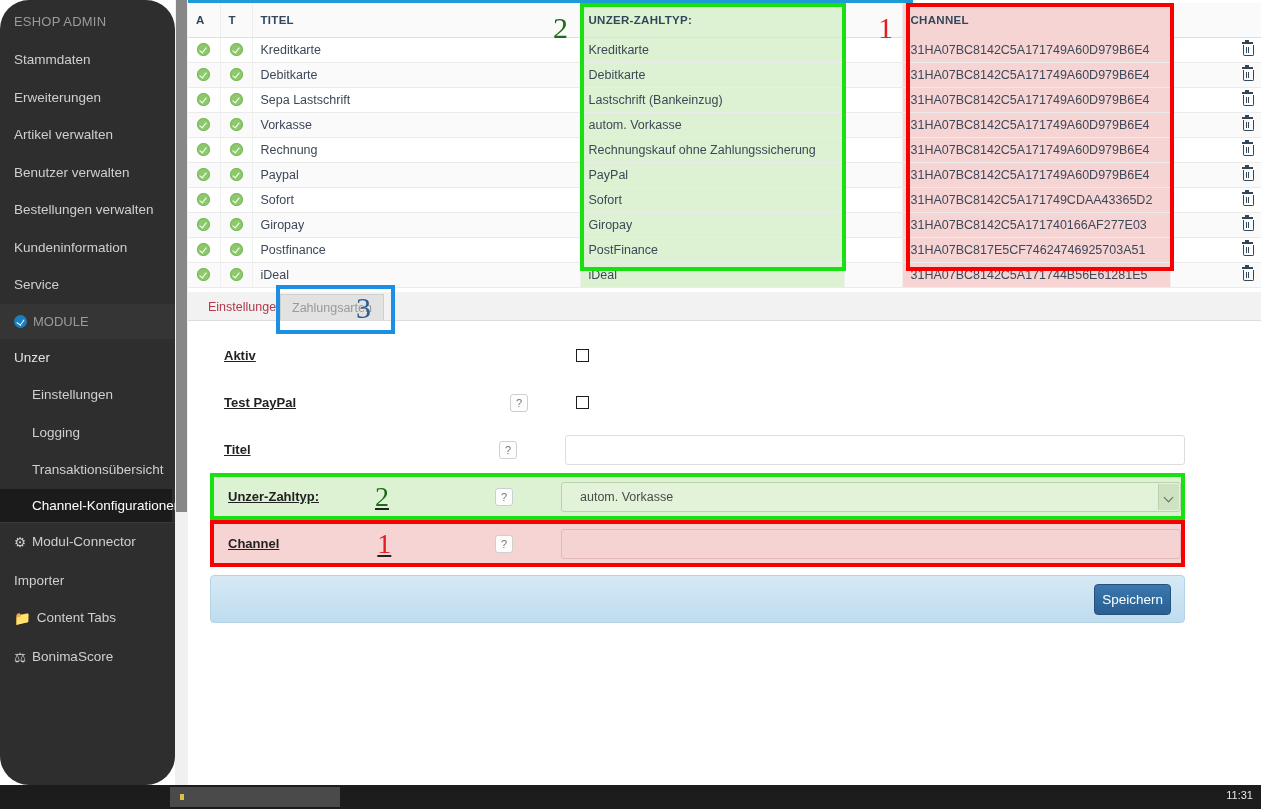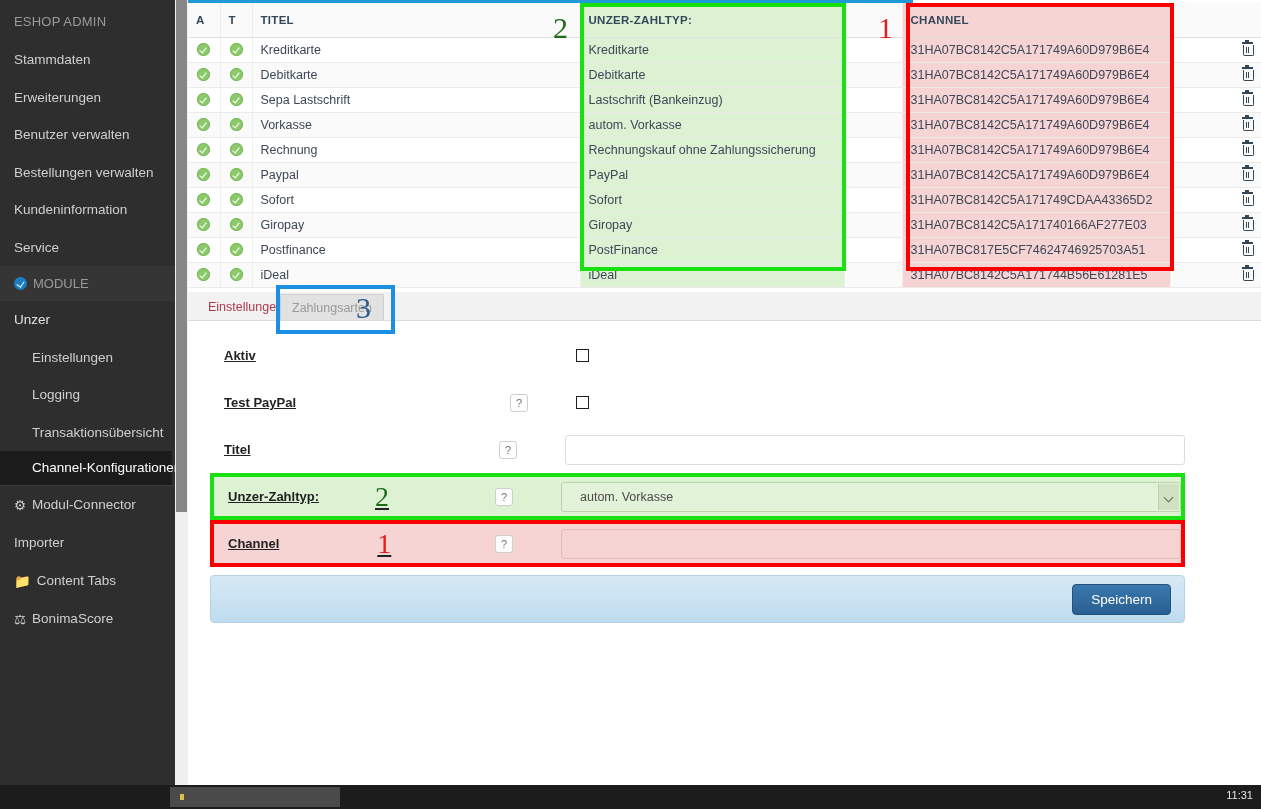--- a/index.html
+++ b/index.html
@@ -4,21 +4,21 @@
 <style>
   html,body{margin:0;padding:0;}
   body{
     width:1261px;height:809px;overflow:hidden;
     font-family:"Liberation Sans","DejaVu Sans",sans-serif;
     font-size:13px;background:#ffffff;position:relative;
   }
   
   #sidebar{
     position:absolute;left:0;top:0;width:175px;height:785px;
-    background:#2e2e2e;color:#c8c8c8;overflow:hidden;
+    background:#2e2e2e;color:#c8c8c8;overflow:hidden;border-radius:29px;
   }
   .sb-brand{
     padding:14px 0 12px 14px;font-size:13px;color:#9a9a9a;letter-spacing:.2px;
   }
   .sb-item{
     padding:11px 0 11px 14px;font-size:13.5px;color:#cfcfcf;
     white-space:nowrap;line-height:1.15;
   }
   .sb-item.sub{padding-left:32px;}
   .sb-section{
@@ -166,21 +166,21 @@
   .row-green{background:#ddf2d3;}
   .row-red{background:#f7d4d4;}
   .footbar{
     margin-top:8px;width:975px;height:48px;box-sizing:border-box;
     background:linear-gradient(#d6e9f5,#bfdcef);
     border:1px solid #b6d3e6;border-radius:4px;
     display:flex;align-items:center;justify-content:flex-end;padding-right:13px;
   }
   .btn-save{
     background:linear-gradient(#3a78ad,#2a5f91);color:#fff;font-size:13.5px;
-    border:1px solid #24527d;border-radius:4px;padding:7px 18px;
+    border:1px solid #24527d;border-radius:4px;padding:7px 7px;
   }
   
   #taskbar{
     position:absolute;left:0;top:785px;width:1261px;height:24px;background:#1c1c1c;
   }
   #tb-win{position:absolute;left:170px;top:2px;width:170px;height:20px;background:#4a4a4a;}
   #tb-clock{
     position:absolute;right:8px;top:4px;color:#e6e6e6;font-size:11px;
   }
   #tb-dot{position:absolute;left:180px;top:9px;width:4px;height:6px;background:#d6c24a;}
@@ -188,20 +188,22 @@
 </head>
 <body>
 
 <div id="sidebar">
   <div class="sb-brand">ESHOP ADMIN</div>
 
   <div class="sb-item">
     <span>Stammdaten</span></div>
   <div class="sb-item">
     <span>Erweiterungen</span></div>
+  <div class="sb-item">
+    <span>Artikel verwalten</span></div>
   <div class="sb-item">
     <span>Benutzer verwalten</span></div>
   <div class="sb-item">
     <span>Bestellungen verwalten</span></div>
   <div class="sb-item">
     <span>Kundeninformation</span></div>
   <div class="sb-item">
     <span>Service</span></div>
 
   <div class="sb-section">

